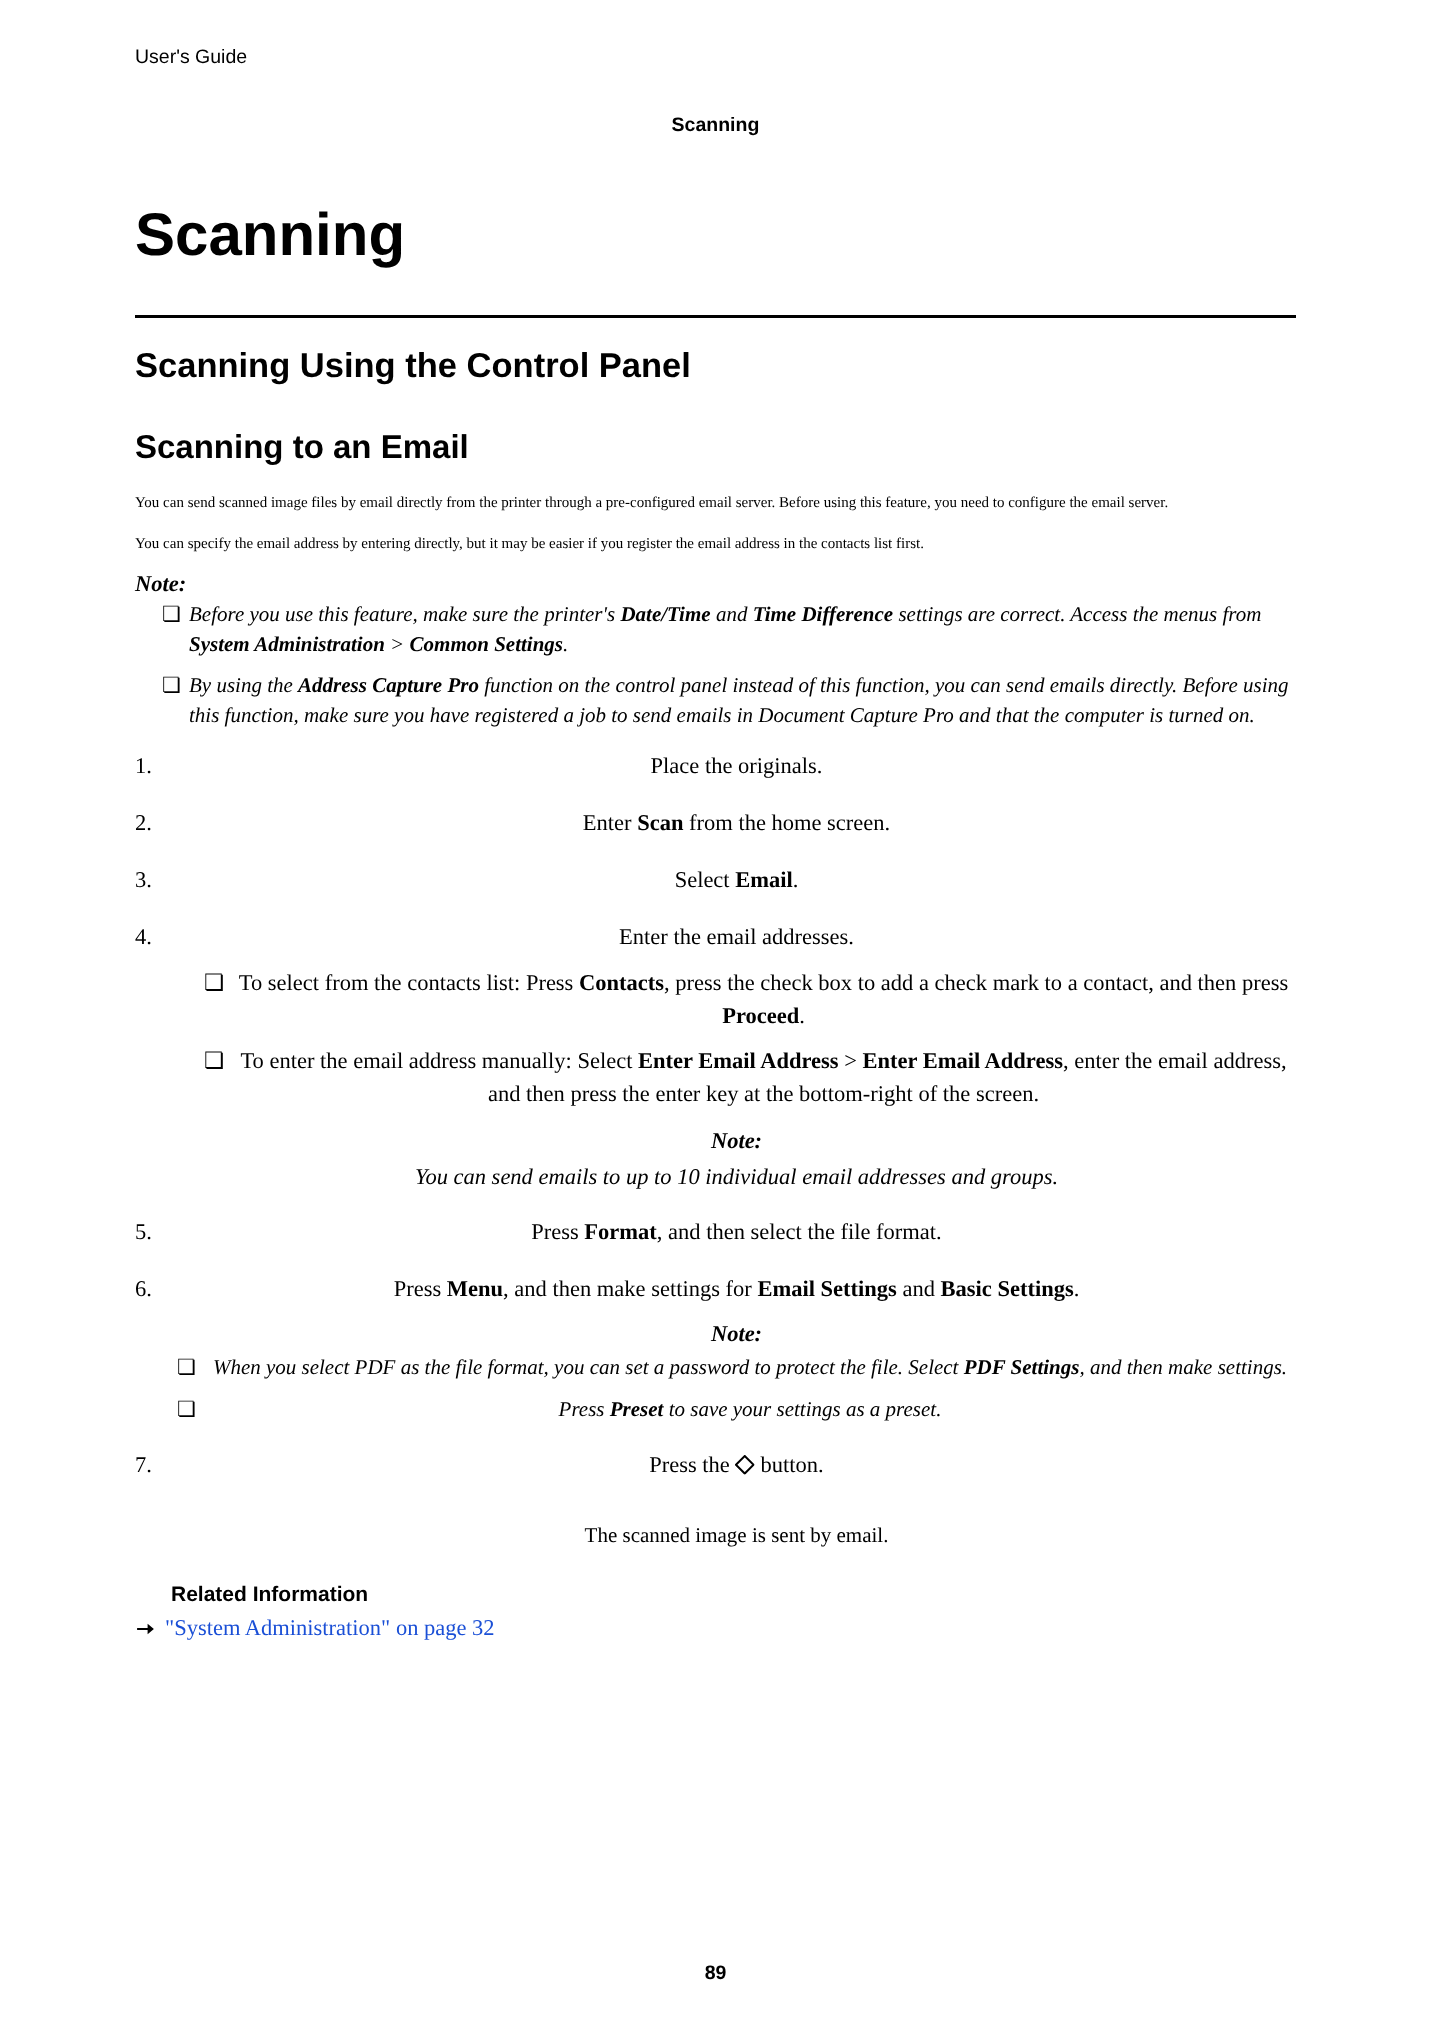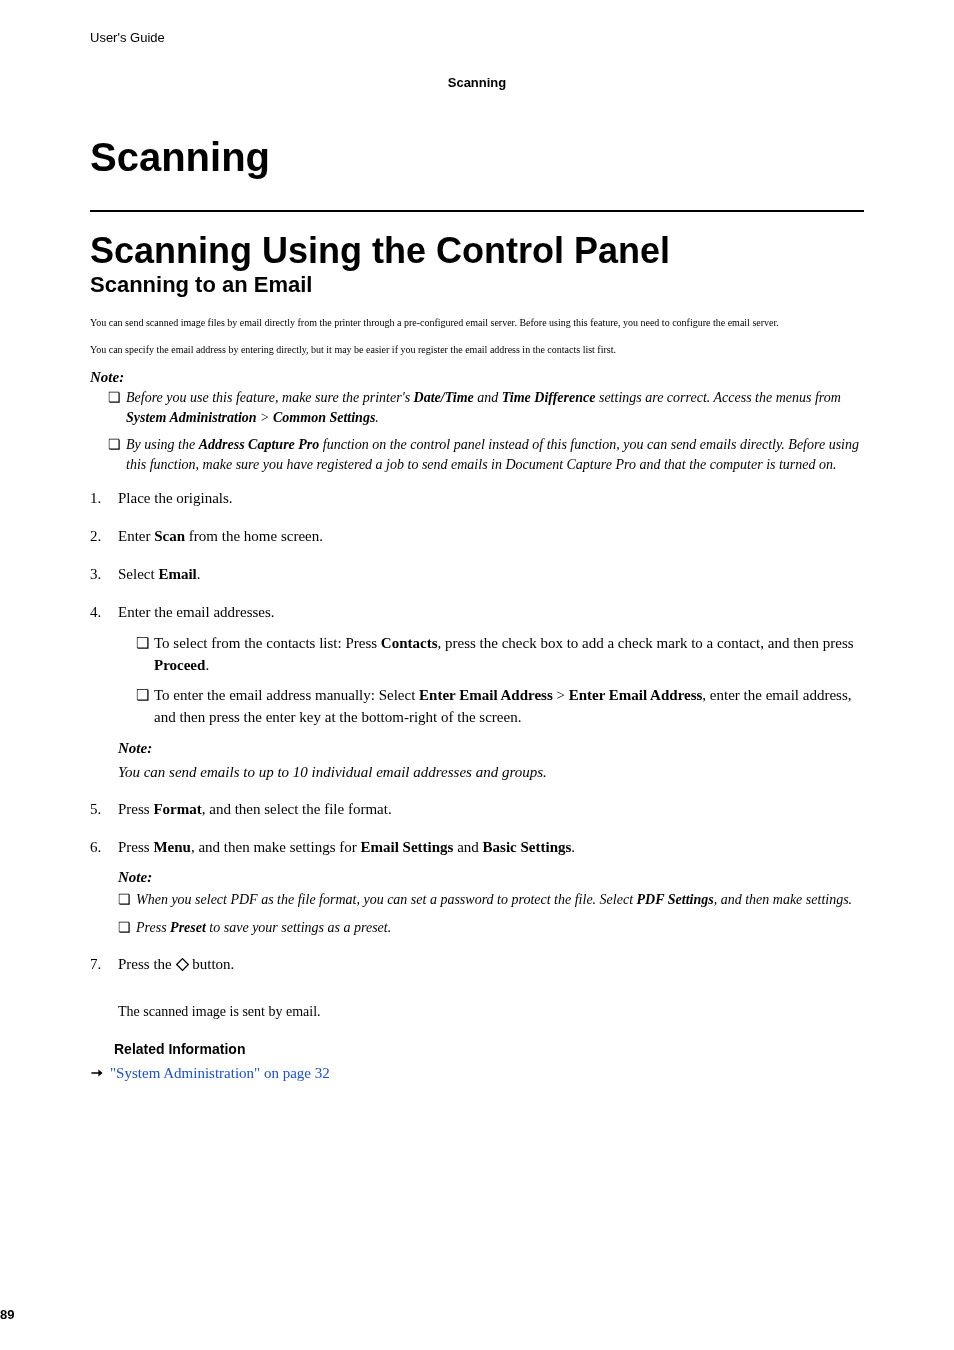--- a/index.html
+++ b/index.html
@@ -31,22 +31,23 @@
       font-weight: bold;
       margin-bottom: 30px;
     }
     .divider {
       border: none;
       border-top: 2px solid #000;
       margin-bottom: 18px;
     }
     h2.h2 {
       font-family: Verdana, Geneva, sans-serif;
-      font-size: 36px;
-      font-weight: bold;
+      font-size: 23px;
+      font-weight: bold;
+      margin-bottom: 28px;
     }
     h3.h3 {
       font-family: Verdana, Geneva, sans-serif;
       font-size: 22px;
       font-weight: bold;
       margin-bottom: 18px;
     }
     p.body-text {
       font-size: 10px;
       line-height: 1.45;
@@ -91,20 +92,21 @@
       padding-left: 0;
       margin-bottom: 14px;
     }
     ol.steps > li {
       counter-increment: step;
       font-size: 15px;
       line-height: 1.45;
       position: relative;
       padding-left: 28px;
       margin-bottom: 16px;
+      text-align: center;
     }
     ol.steps > li::before {
       content: counter(step) ".";
       position: absolute;
       left: 0;
       top: 0;
     }
     ul.sub-list {
       list-style: none;
       padding-left: 18px;
@@ -154,21 +156,21 @@
     .link-text {
       color: #1a4fd6;
       text-decoration: none;
       cursor: pointer;
     }
     .page-number {
       position: absolute;
       bottom: 28px;
       left: 0;
       right: 0;
-      text-align: left;
+      text-align: center;
       font-family: Verdana, Geneva, sans-serif;
       font-size: 13px;
       font-weight: bold;
     }
     .diamond-icon {
       width: 13px;
       height: 13px;
       display: inline-block;
       vertical-align: -2px;
     }

